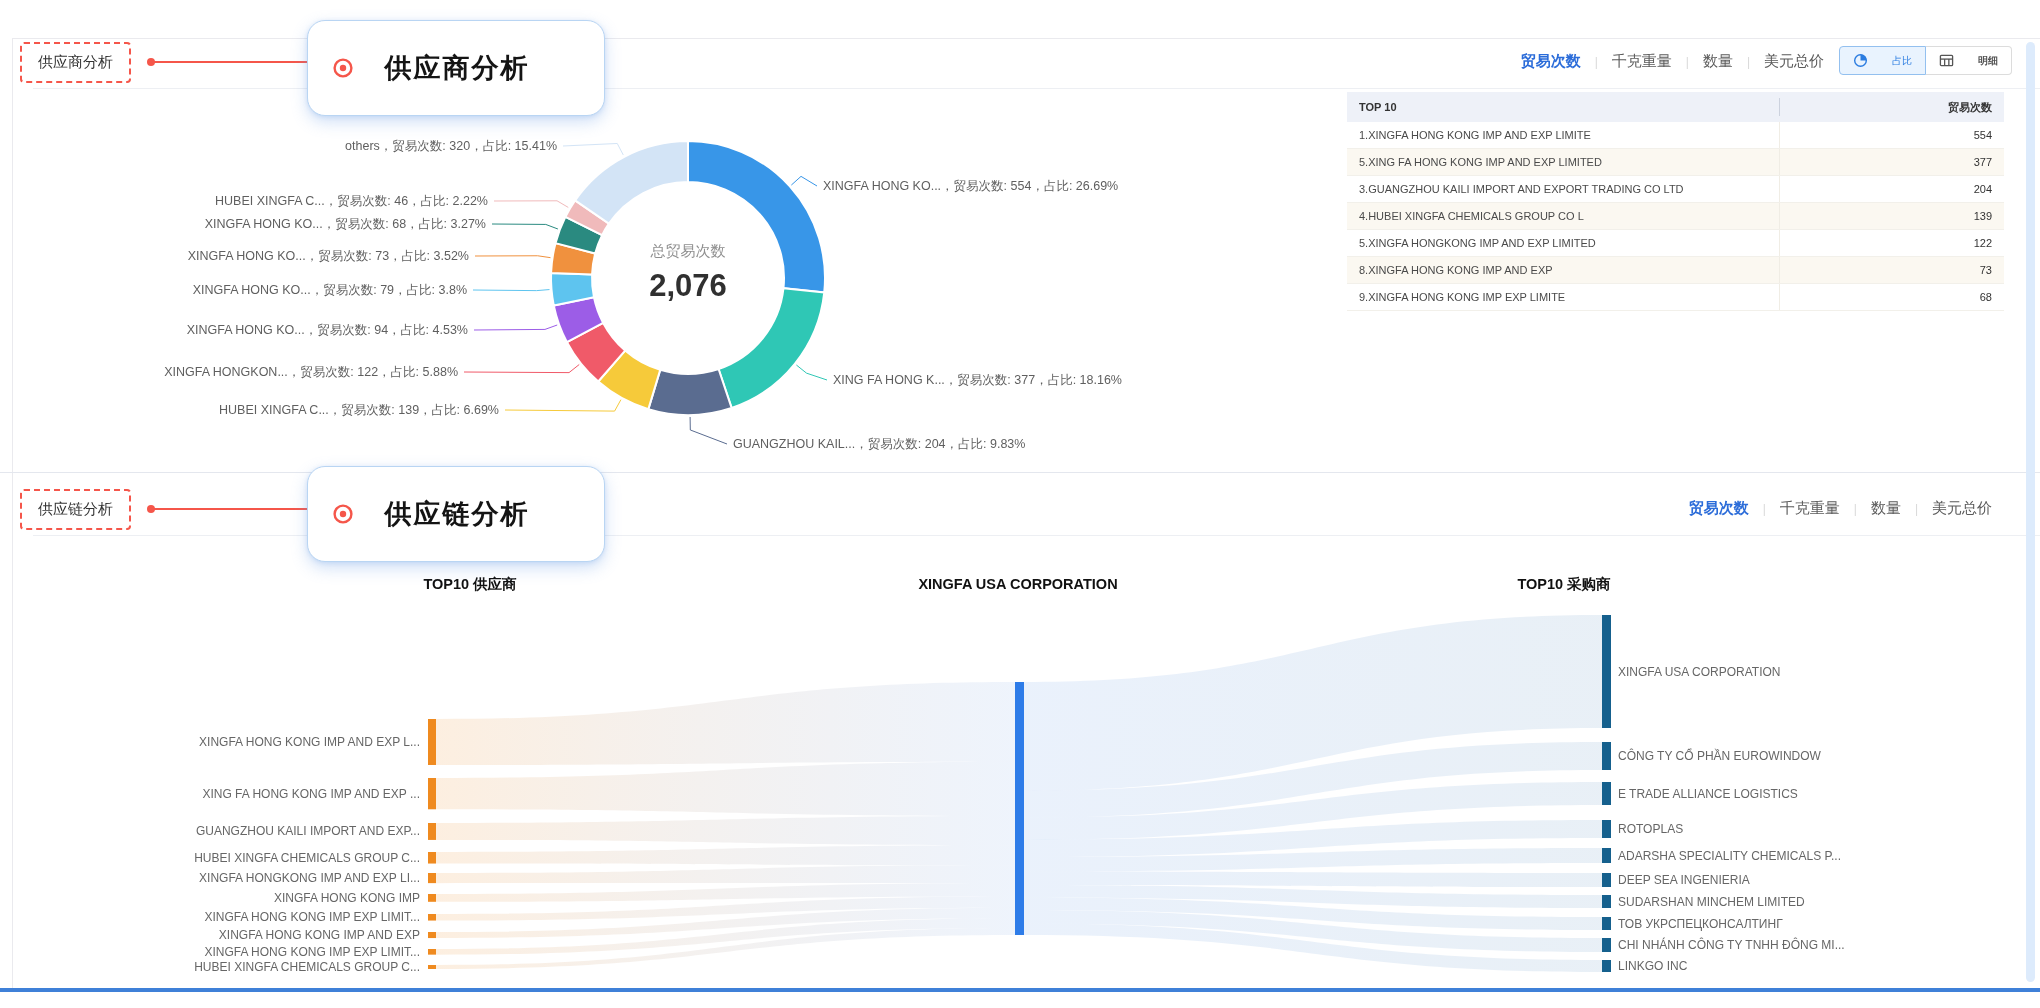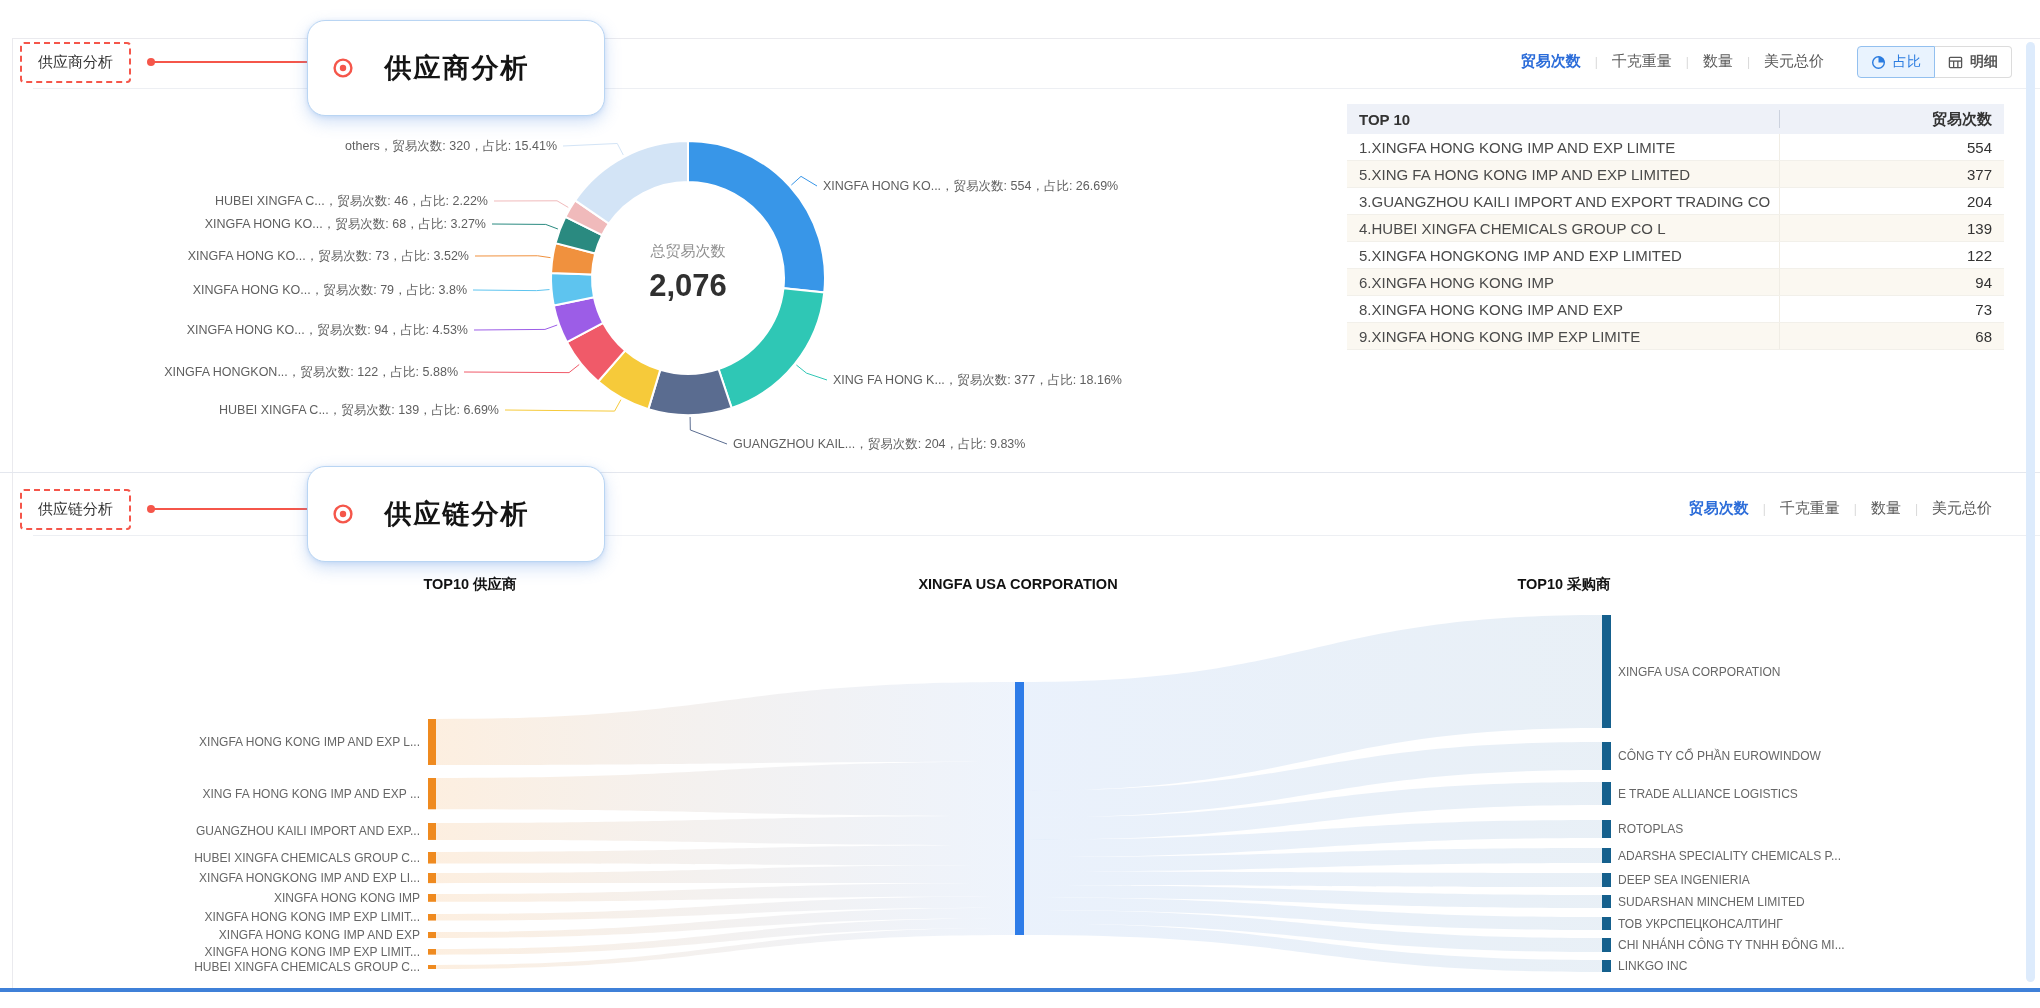--- a/index.html
+++ b/index.html
@@ -32,28 +32,28 @@
 
   
   .tabs{position:absolute;display:flex;align-items:center;font-size:15px;color:#5a5a5a;z-index:3;}
   #tabs1{top:52px;right:216px;} #tabs2{top:499px;right:48px;}
   .tab{cursor:pointer;white-space:nowrap;}
   .tab.active{color:#2b6cd9;font-weight:bold;}
   .tab-sep{color:#d9d9d9;margin:0 14px;font-size:12px;}
 
   
   .toggle-group{position:absolute;right:28px;top:46px;display:flex;z-index:3;}
-  .toggle-btn{display:flex;align-items:center;gap:7px;font-size:14px;padding:6px 13px;
+  .toggle-btn{display:flex;align-items:center;gap:24px;font-size:10px;padding:6px 13px;
               border:1px solid #dcdcdc;background:#fff;color:#555;cursor:pointer;}
   .toggle-btn:first-child{border-radius:4px 0 0 4px;}
   .toggle-btn:last-child{border-radius:0 4px 4px 0;border-left:none;font-weight:bold;}
   .toggle-btn.active{background:#e9f3fe;border:1px solid #93c0ef;color:#2b7ce0;}
 
   
-  .t10{position:absolute;left:1347px;top:104px;width:657px;font-size:15px;color:#4a4a4a;z-index:2;}
+  .t10{position:absolute;left:1347px;top:92px;width:657px;font-size:11px;color:#4a4a4a;z-index:2;}
   .t10 .thead{display:flex;align-items:center;background:#eef1f8;height:30px;font-weight:bold;color:#333;}
   .t10 .thead .c1{flex:1;padding-left:12px;}
   .t10 .thead .c2{width:212px;text-align:right;padding-right:12px;border-left:1px solid #ccd2de;height:18px;line-height:18px;}
   .t10 .trow{display:flex;align-items:center;height:26px;border-bottom:1px solid #f2f0ea;gap:8px;}
   .t10 .trow:nth-child(even){background:#fbf8f1;}
   .t10 .trow .c1{flex:1;padding-left:12px;white-space:nowrap;overflow:hidden;}
   .t10 .trow .c2{width:212px;text-align:right;padding-right:12px;border-left:1px solid #f0ede5;height:100%;
                  display:flex;align-items:center;justify-content:flex-end;color:#333;}
 
   
@@ -175,24 +175,20 @@
           <div class="c1">3.GUANGZHOU KAILI IMPORT AND EXPORT TRADING CO LTD</div>
           <div class="c2">204</div>
         </div>
         <div class="trow">
           <div class="c1">4.HUBEI XINGFA CHEMICALS GROUP CO L</div>
           <div class="c2">139</div>
         </div>
         <div class="trow">
           <div class="c1">5.XINGFA HONGKONG IMP AND EXP LIMITED</div>
           <div class="c2">122</div>
-        </div>
-        <div class="trow">
-          <div class="c1">6.XINGFA HONG KONG IMP</div>
-          <div class="c2">94</div>
         </div>
         <div class="trow">
           <div class="c1">8.XINGFA HONG KONG IMP AND EXP</div>
           <div class="c2">73</div>
         </div>
         <div class="trow">
           <div class="c1">9.XINGFA HONG KONG IMP EXP LIMITE</div>
           <div class="c2">68</div>
         </div>
       </div>

